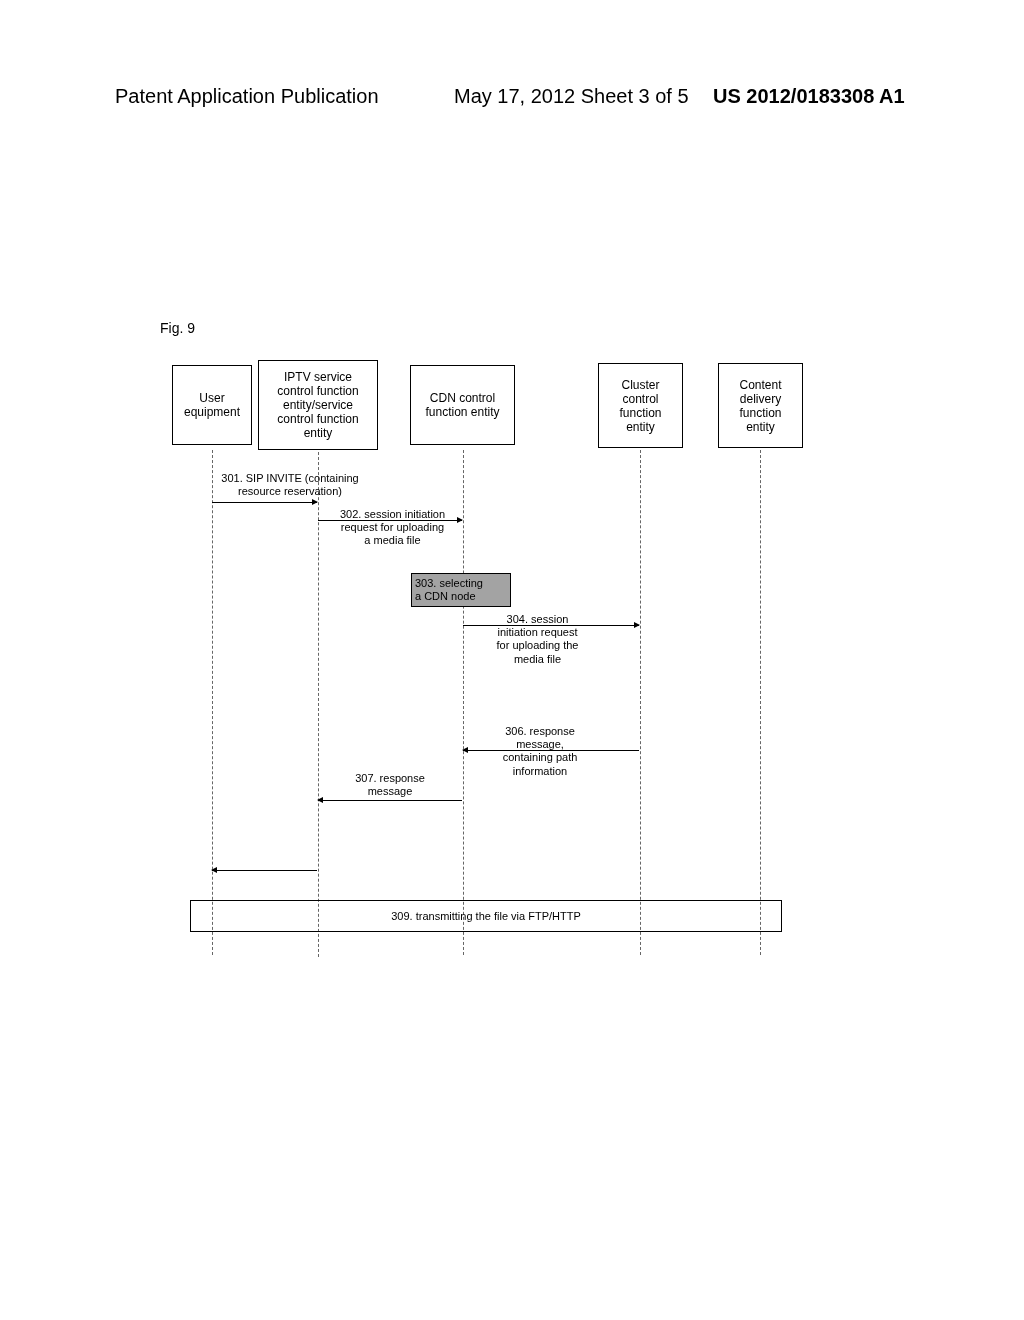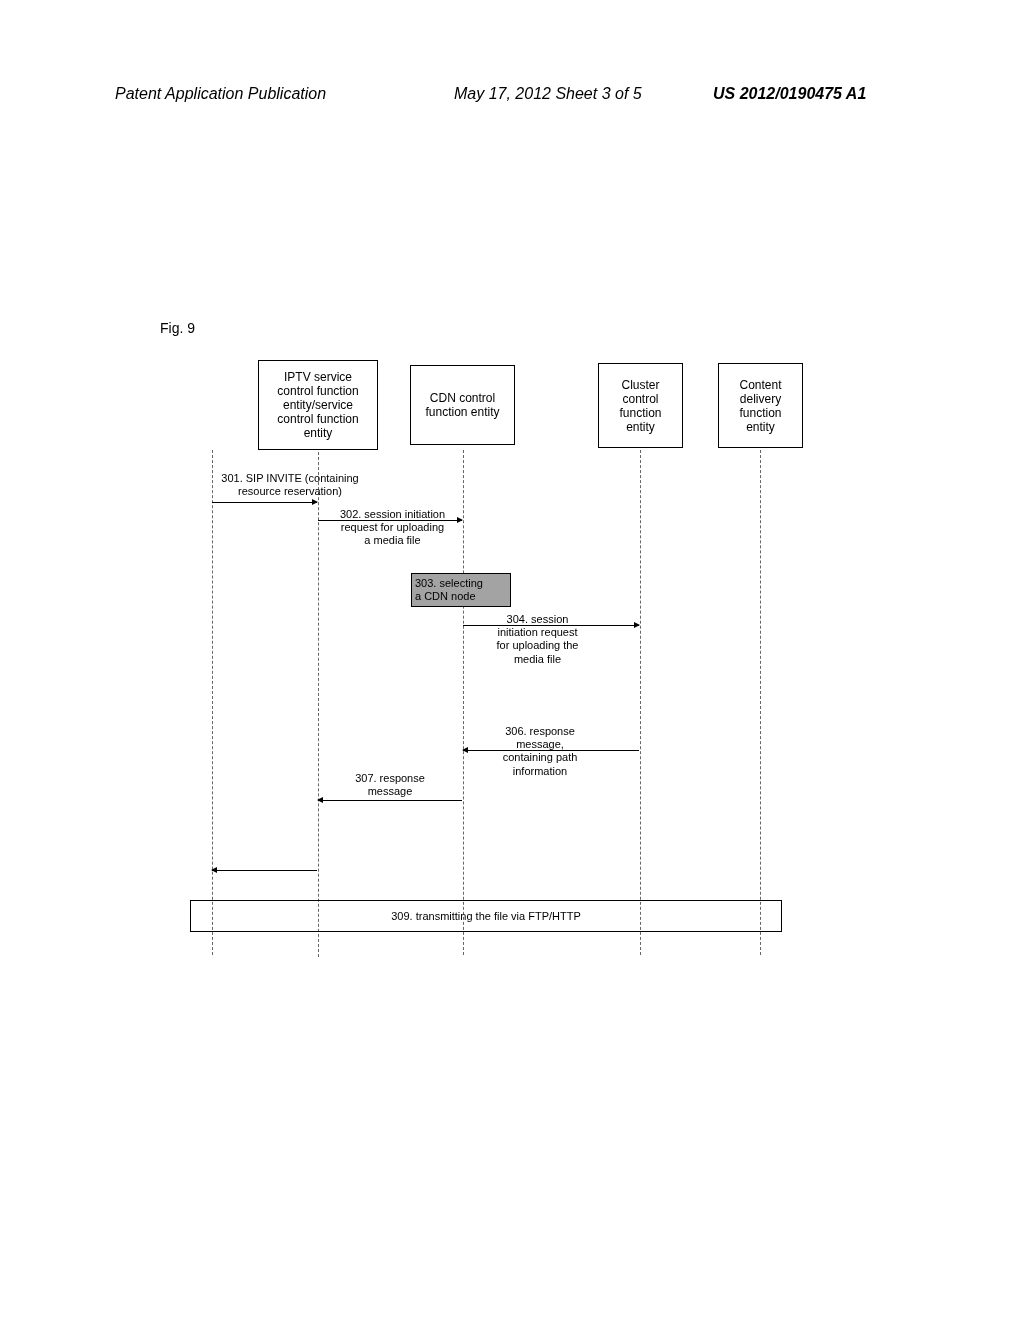--- a/index.html
+++ b/index.html
@@ -11,23 +11,22 @@
       height: 1320px;
       position: relative;
     }
     .page {
       position: absolute;
       width: 100%;
       height: 100%;
     }
     .header-text {
       position: absolute;
-      font-size: 16px;
+      font-size: 20px;
       color: #000;
-      font-style: italic;
     }
     .fig-label {
       position: absolute;
       font-size: 14px;
       color: #000;
     }
     .entity-box {
       position: absolute;
       border: 1px solid #000;
       background: white;
@@ -95,24 +94,26 @@
       transform: translateY(-50%);
     }
   </style>
 </head>
 <body>
 
 <div class="page">
 
   <div class="header-text" style="left:115px; top:85px; font-weight:normal;">Patent Application Publication</div>
   <div class="header-text" style="left:454px; top:85px;">May 17, 2012  Sheet 3 of 5</div>
-  <div class="header-text" style="left:713px; top:85px; font-weight:bold;">US 2012/0190475 A1</div>
+  <div class="header-text" style="left:713px; top:85px; font-weight:bold;">US 2012/0183308 A1</div>
 
   <div class="fig-label" style="left:160px; top:320px;">Fig. 9</div>
 
+  <div class="entity-box" style="left:172px; top:365px; width:80px; height:80px; white-space:pre-line;">User
+equipment</div>
   <div class="entity-box" style="left:258px; top:360px; width:120px; height:90px; white-space:pre-line;">IPTV service
 control function
 entity/service
 control function
 entity</div>
   <div class="entity-box" style="left:410px; top:365px; width:105px; height:80px; white-space:pre-line;">CDN control
 function entity</div>
   <div class="entity-box" style="left:598px; top:363px; width:85px; height:85px; white-space:pre-line;">Cluster
 control
 function

